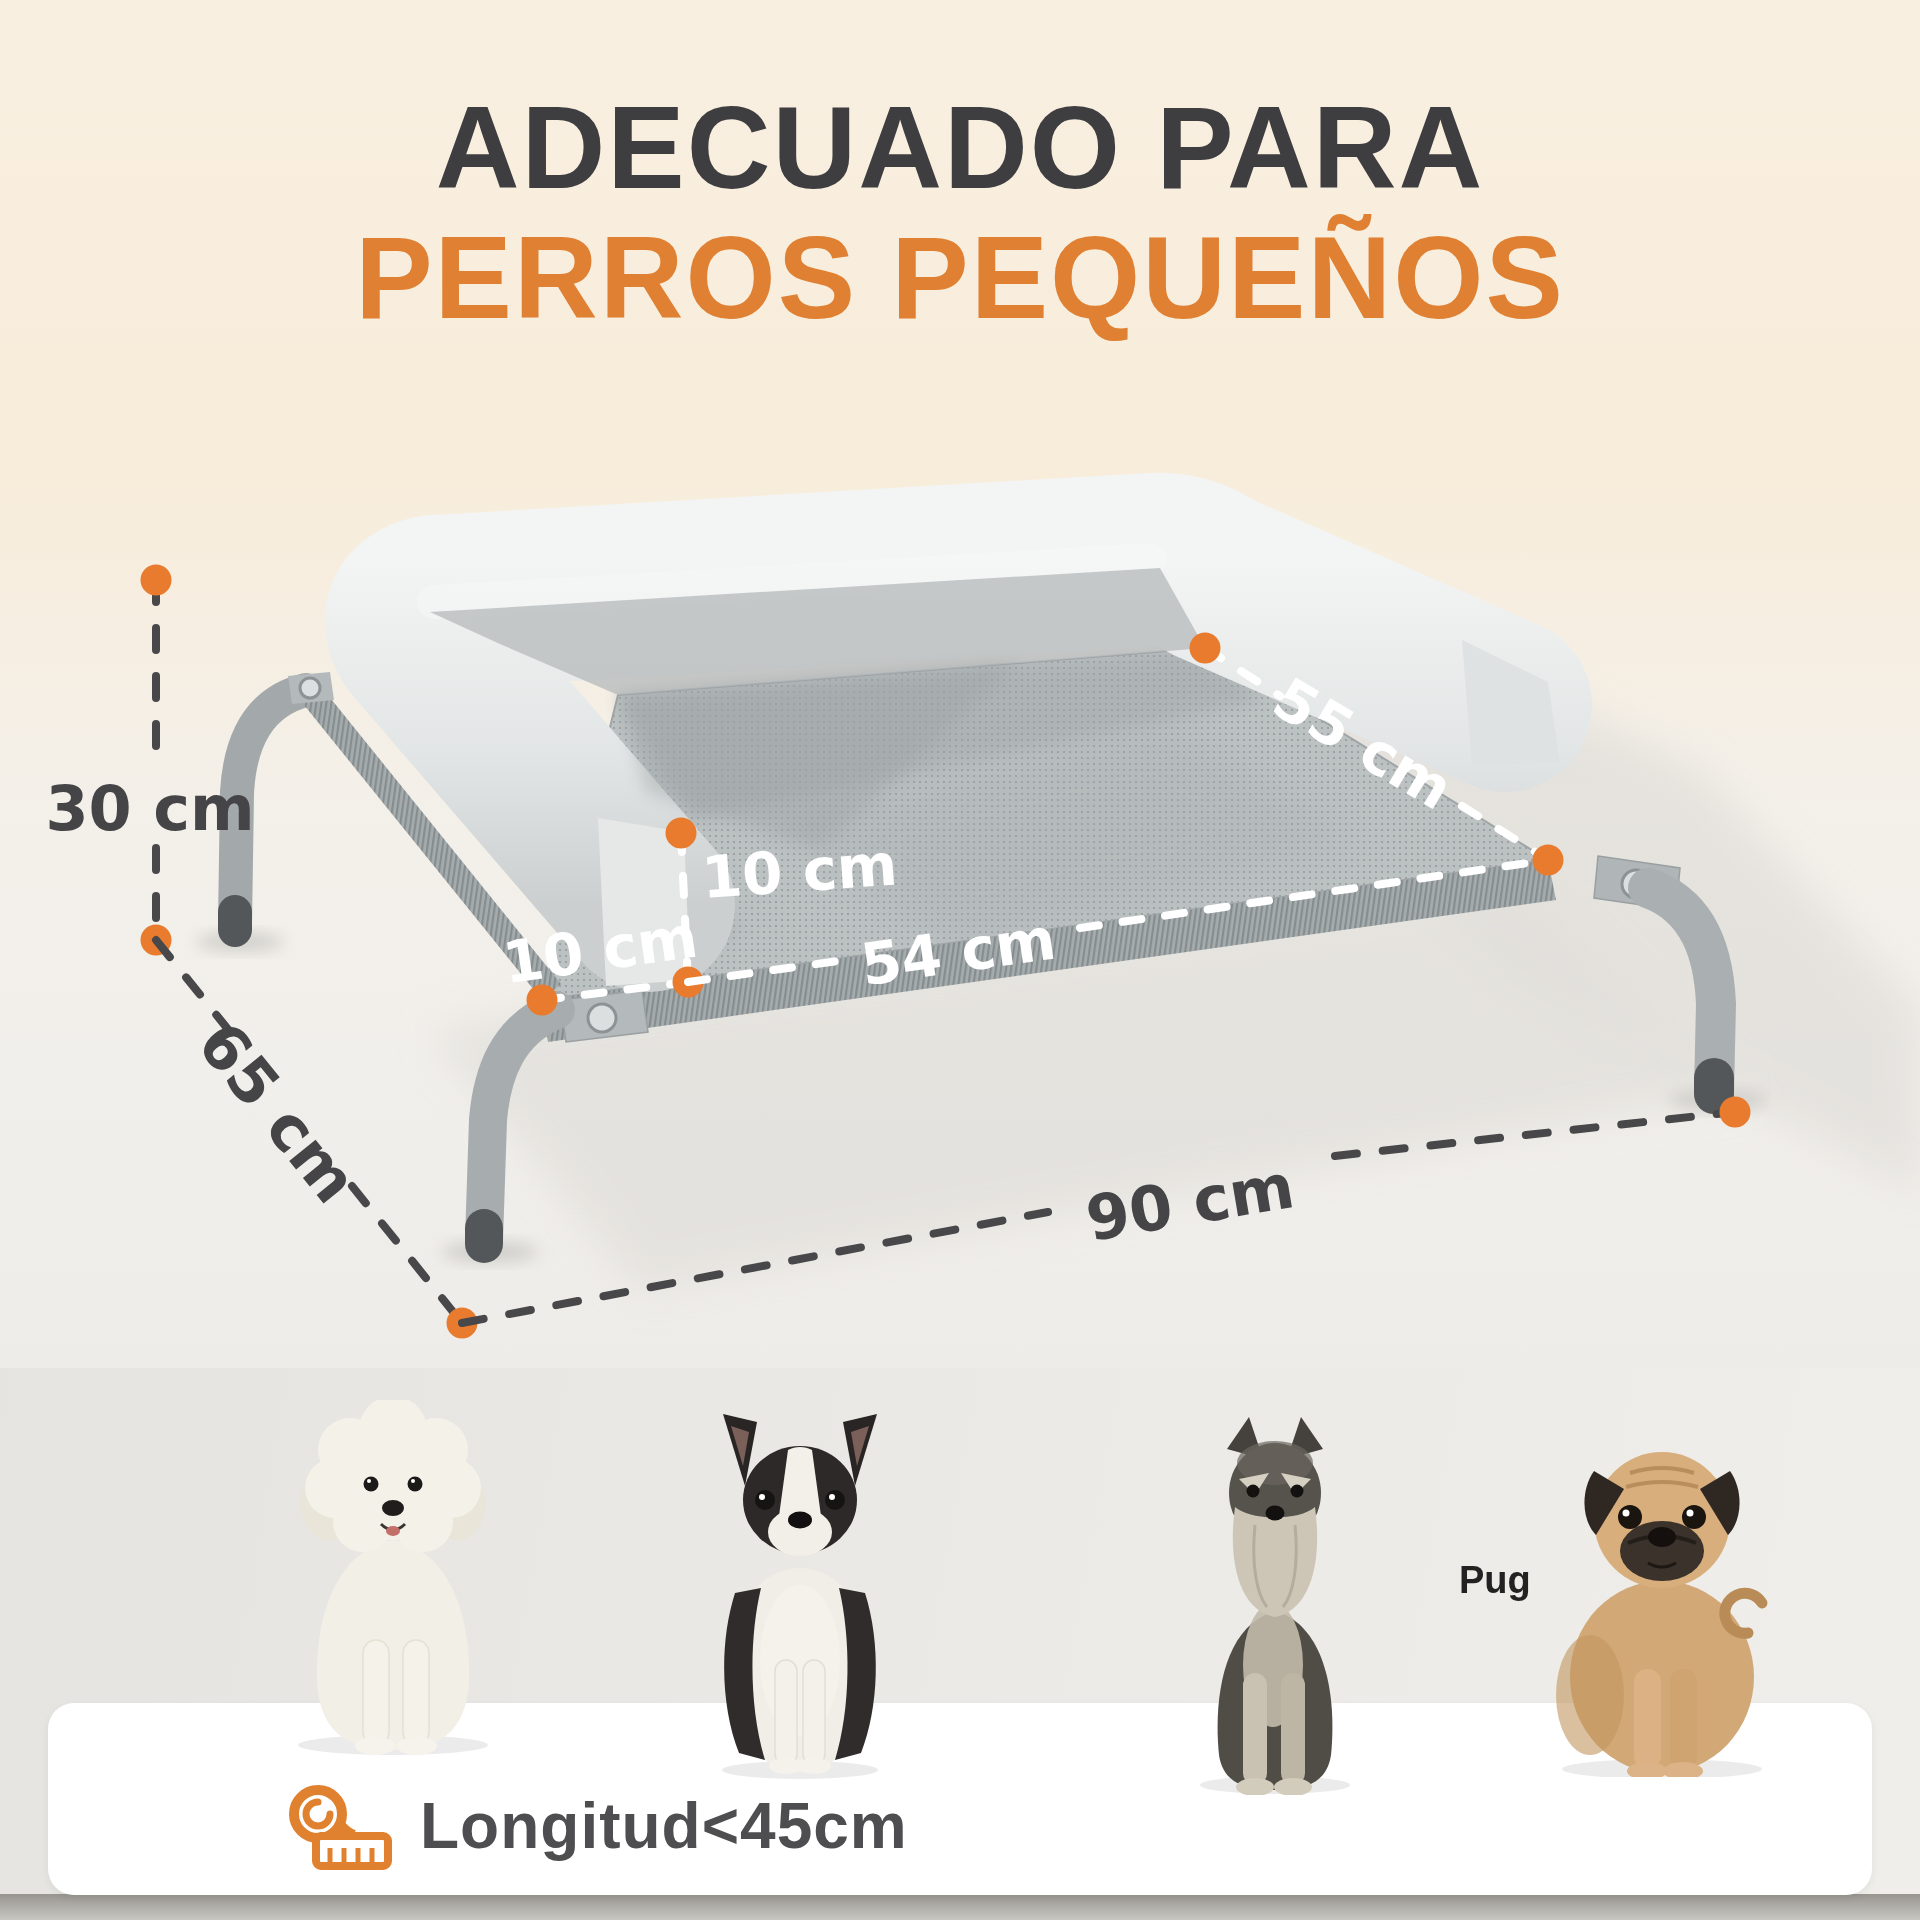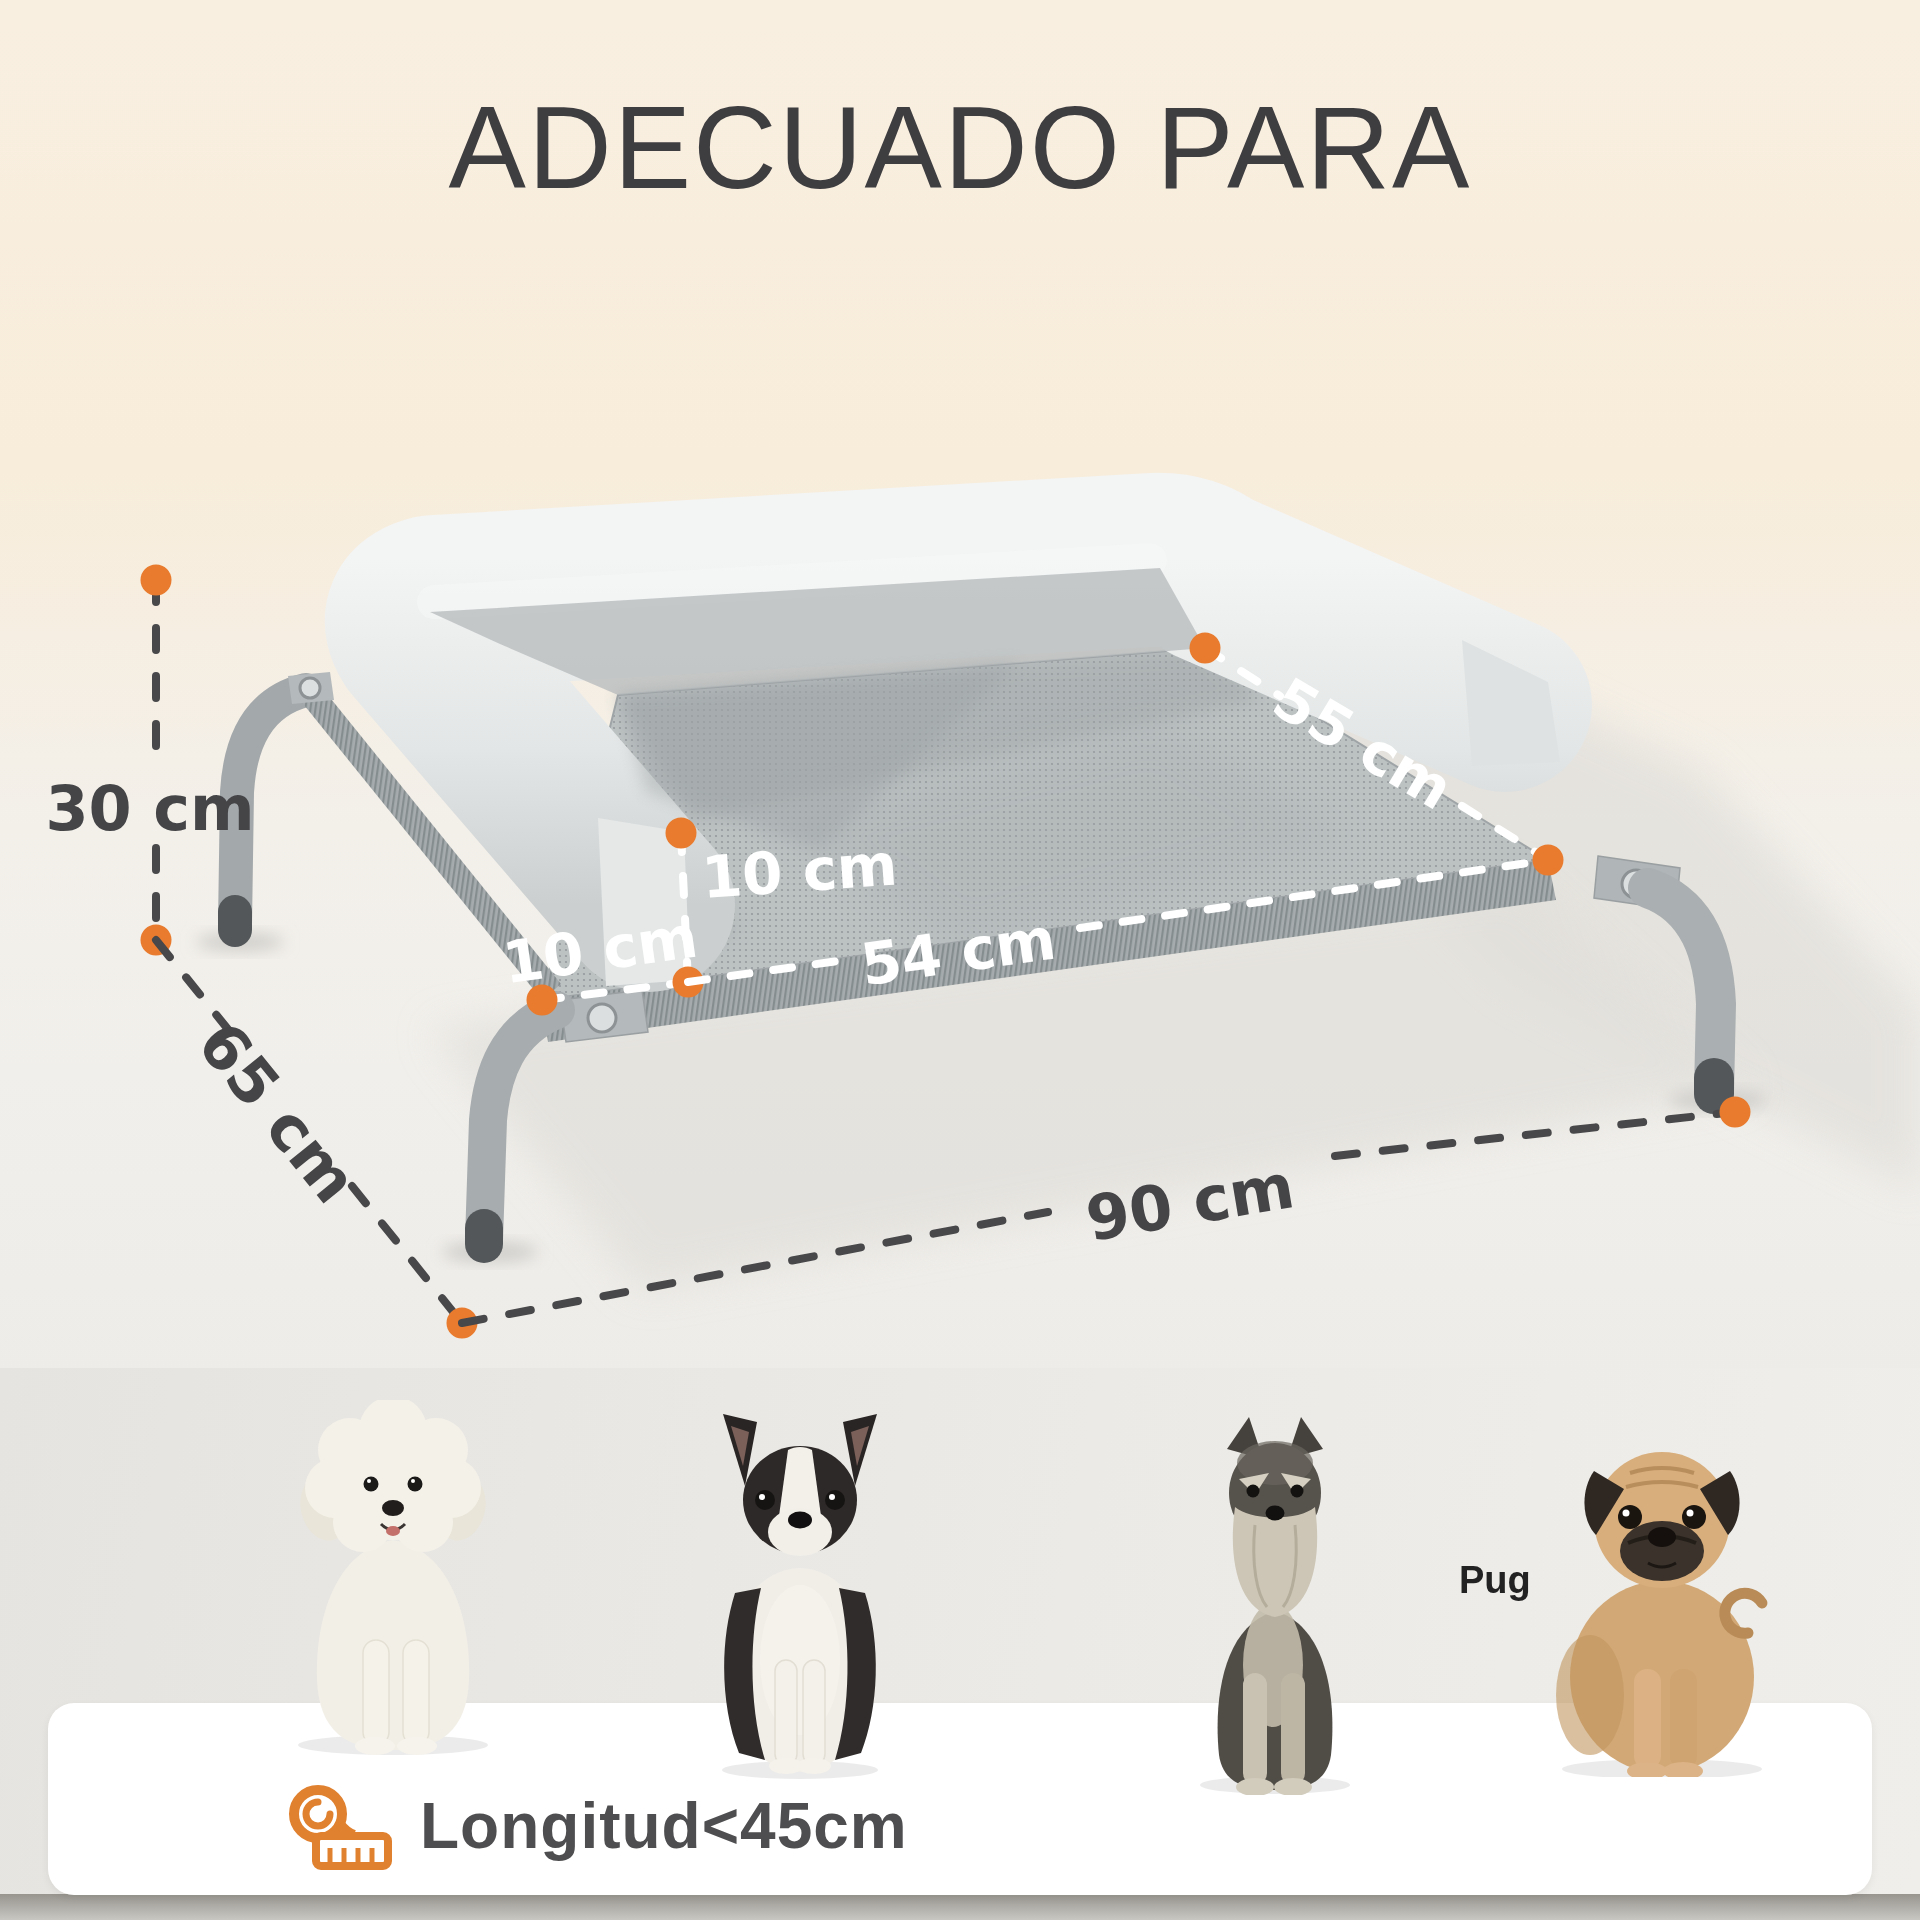--- a/index.html
+++ b/index.html
@@ -2,21 +2,21 @@
 <html><head>
 <meta charset="utf-8">
 <style>
   html,body{margin:0;padding:0;}
   .stage{
     position:relative;width:1920px;height:1920px;overflow:hidden;
     font-family:"Liberation Sans",sans-serif;
     background:linear-gradient(180deg,#f9efe1 0%,#f8edda 24%,#f6eee2 33%,#f3f0ea 43%,#f1efeb 56%,#eeece8 72%,#eae8e4 100%);
   }
   .title-block{position:absolute;top:84px;left:0;width:100%;text-align:center;z-index:5;}
-  .title-line{font-weight:400;font-size:116px;line-height:1.12;letter-spacing:2px;color:#3e3d40;}
+  .title-line{font-weight:700;font-size:116px;line-height:1.12;letter-spacing:2px;color:#3e3d40;}
   .title-line.orange{color:#df8033;}
   .bed-svg{position:absolute;left:0;top:0;z-index:2;}
   .dogs-band{position:absolute;left:0;top:1368px;width:1920px;height:530px;
     background:linear-gradient(100deg,#e6e4e0 0%,#ebeae6 55%,#efeeea 100%);z-index:1;}
   .bottom-strip{position:absolute;left:0;top:1894px;width:1920px;height:26px;
     background:linear-gradient(180deg,#97958e 0%,#c9c7c2 100%);z-index:1;}
   .specs-card{position:absolute;left:48px;top:1703px;width:1824px;height:192px;
     background:#ffffff;border-radius:26px;box-shadow:0 3px 9px rgba(0,0,0,.06);z-index:2;}
   .dog-photo{position:absolute;z-index:4;}
   .dog-label{position:absolute;z-index:4;font-weight:700;font-size:38px;line-height:1.22;color:#222222;}
@@ -28,20 +28,21 @@
   .dash-white{stroke:#ffffff;stroke-width:8;stroke-linecap:round;stroke-dasharray:19 24;fill:none;}
   .dot{fill:#e87b2d;}
 </style>
 </head>
 <body>
 
 <div class="stage">
 
   <div class="title-block">
     <div class="title-line">ADECUADO PARA</div>
+    <div class="title-line orange">PERROS PEQUEÑOS</div>
   </div>
 
   <div class="dogs-band"></div>
   <div class="bottom-strip"></div>
   <div class="specs-card"></div>
 
   <svg class="bed-svg" width="1920" height="1920" viewBox="0 0 1920 1920">
     <defs>
       <linearGradient id="bolG" x1="0" y1="0" x2="0" y2="1">
         <stop offset="0" stop-color="#f3f4f4"></stop>

